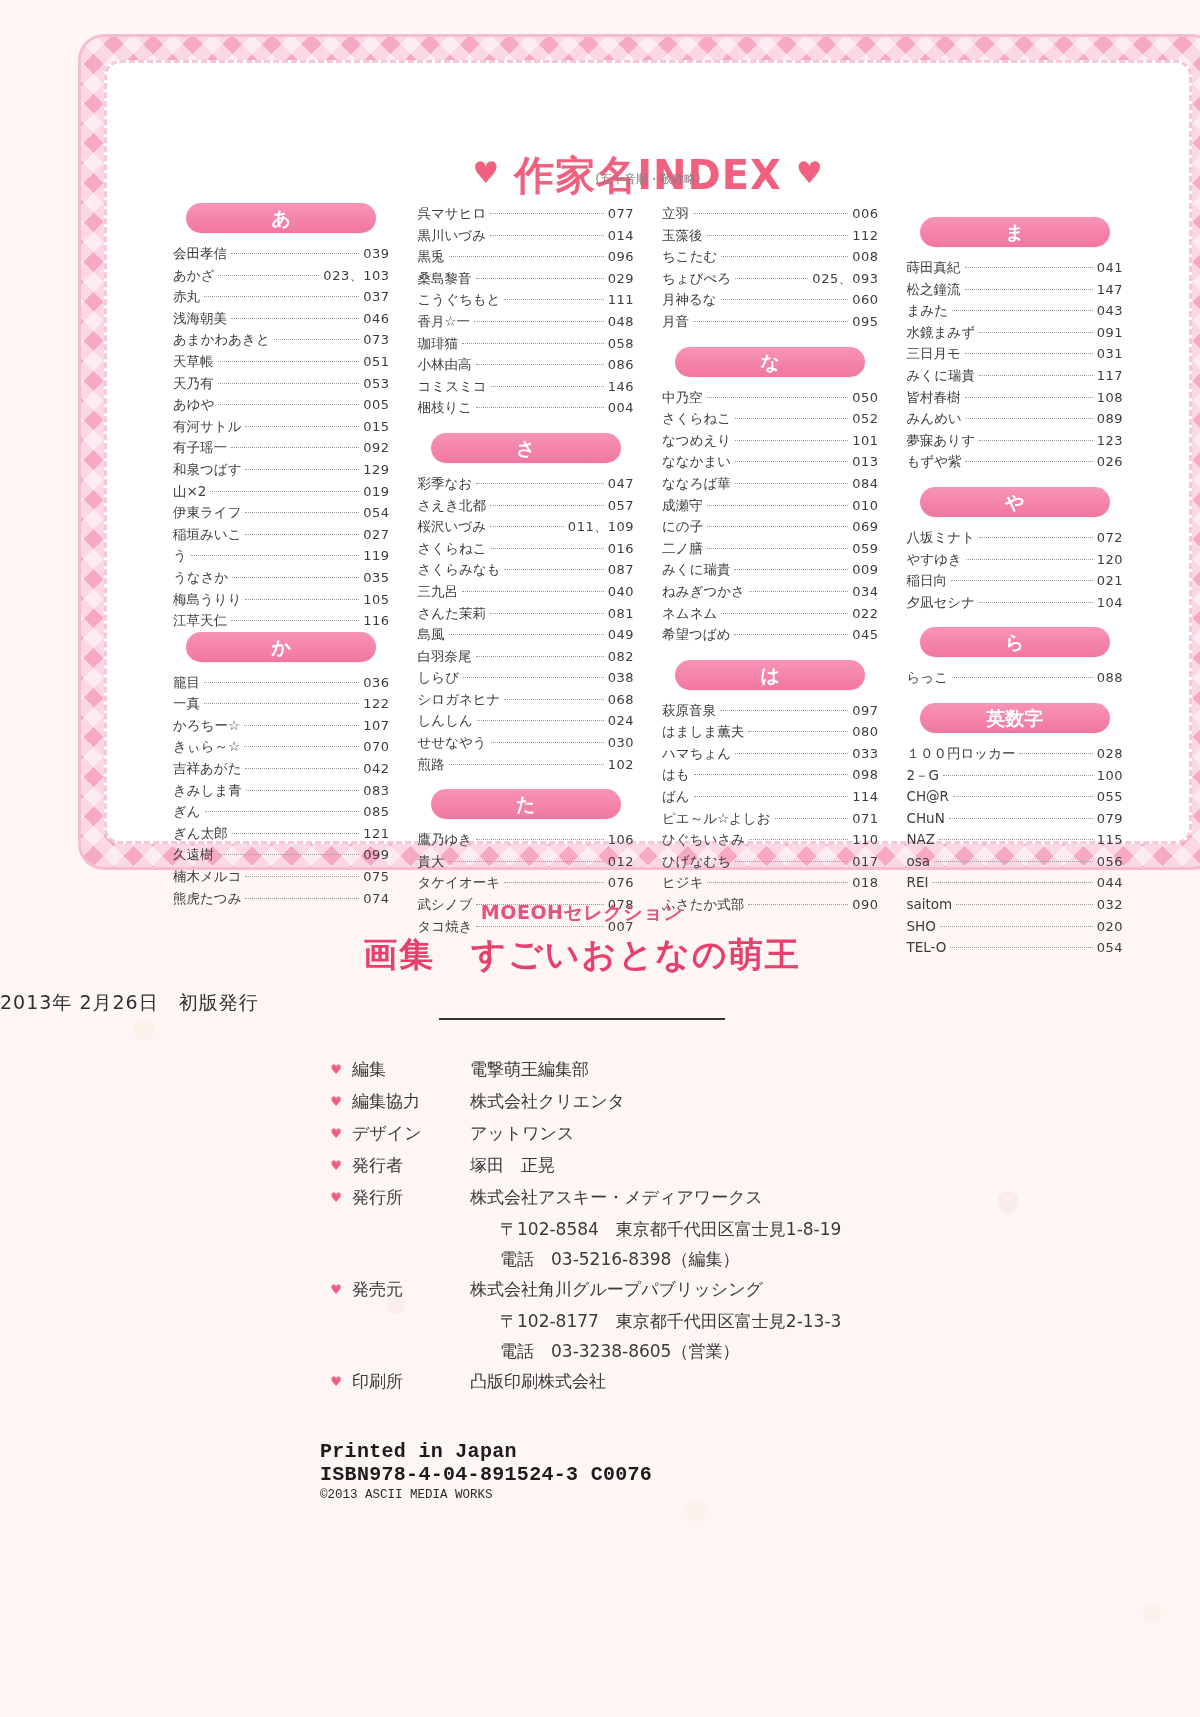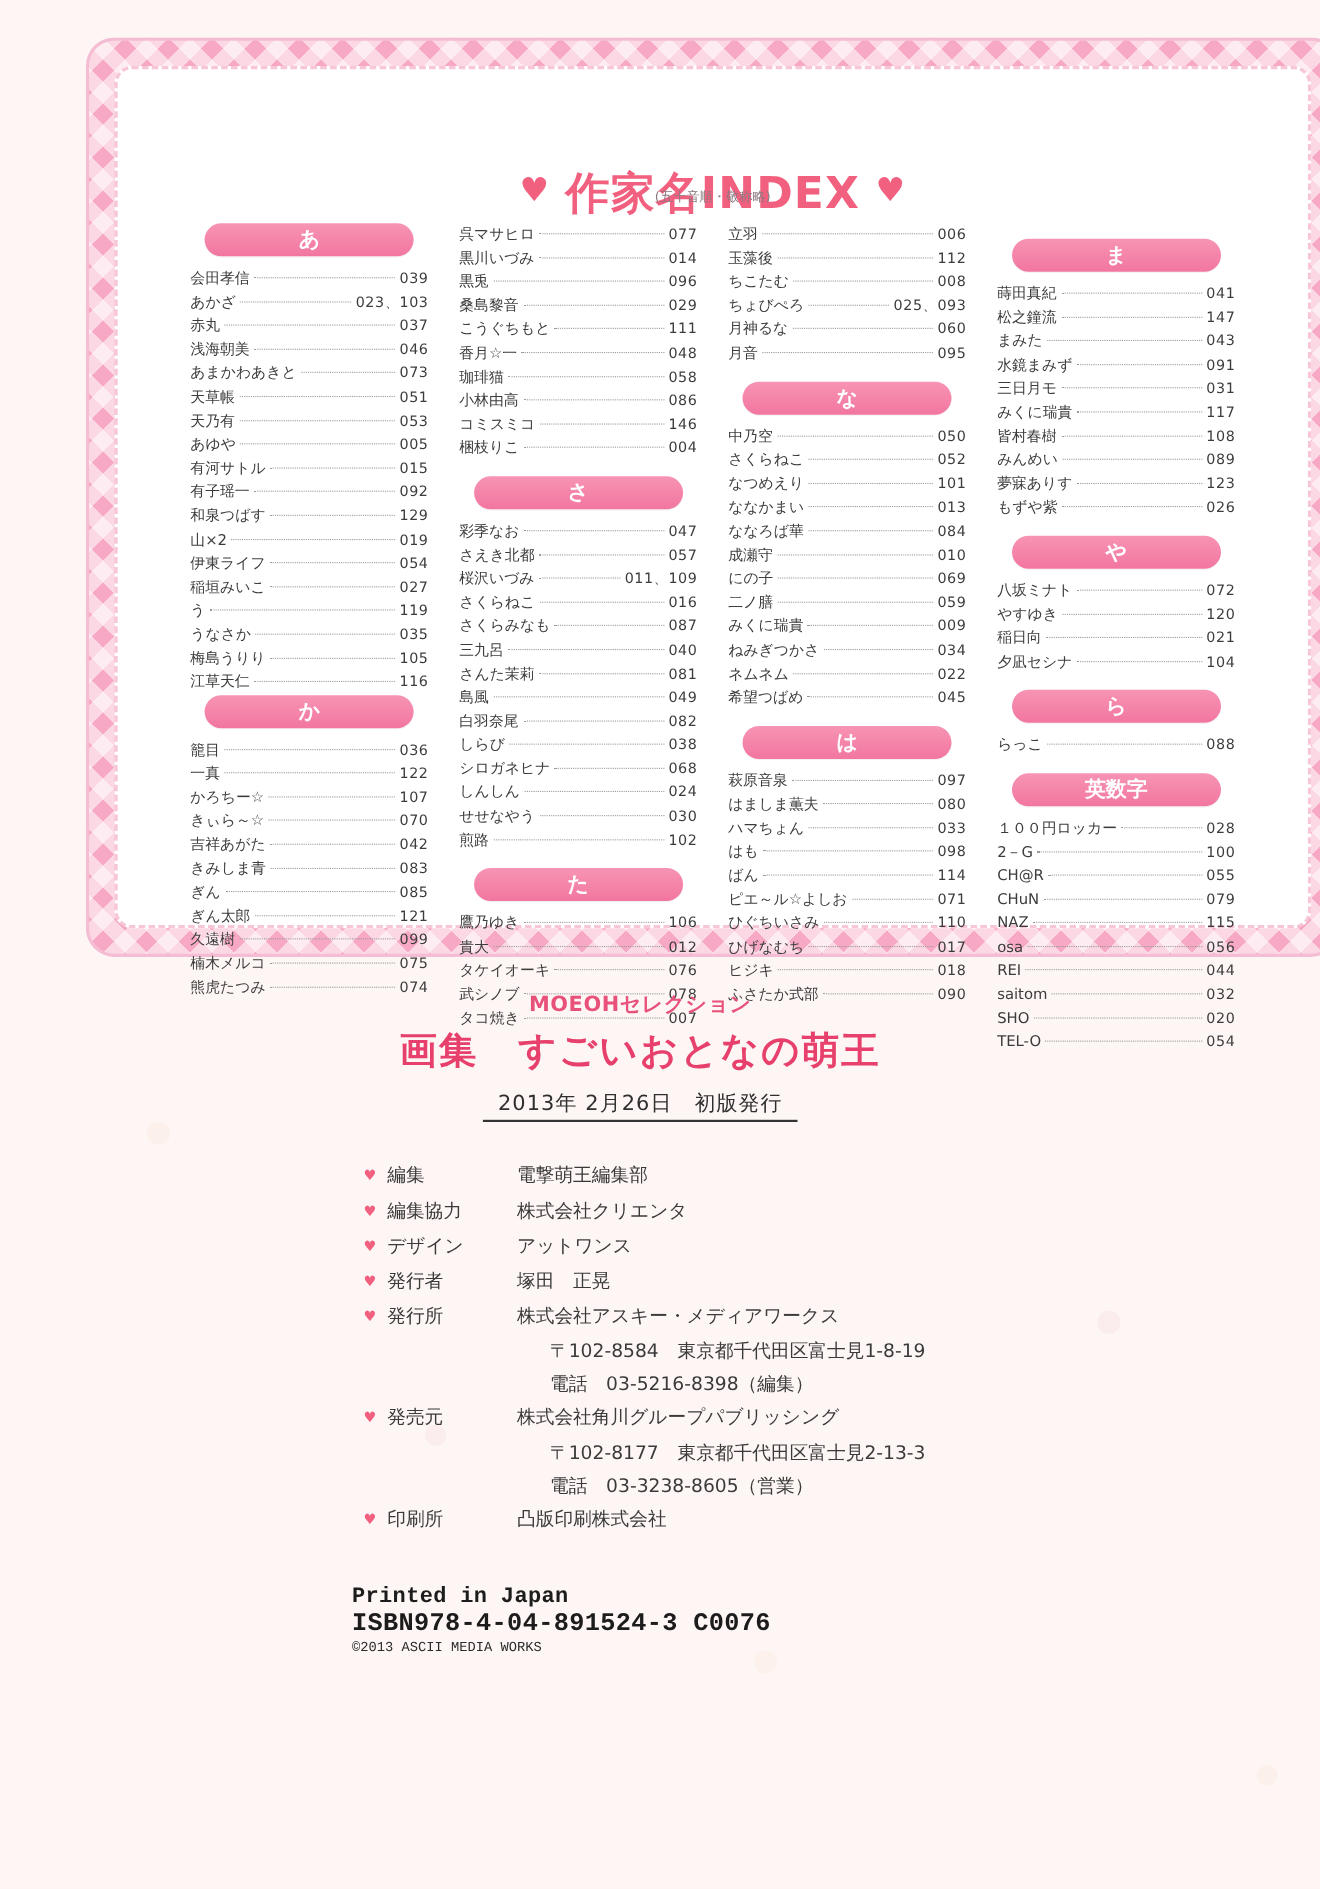--- a/index.html
+++ b/index.html
@@ -90,36 +90,36 @@
 
   
   .colophon{position:absolute;left:0;top:900px;width:1164px;}
   .cp-label{
     text-align:center;color:#e8527a;font-weight:bold;font-size:19px;letter-spacing:.5px;
   }
   .cp-title{
     text-align:center;color:#e8406c;font-weight:bold;font-size:34px;margin-top:6px;letter-spacing:2px;
   }
   .cp-date{
-    text-align:center;color:#2f2f2f;font-size:19px;margin-top:12px;letter-spacing:1px;
+    color:#2f2f2f;font-size:19px;margin-top:12px;letter-spacing:1px;
   }
   .cp-rule{
     width:286px;height:2px;background:#333;margin:2px auto 0 auto;
   }
   .cp-list{margin:34px 0 0 0;padding:0;list-style:none;}
   .cp-row{display:flex;align-items:flex-start;font-size:17px;line-height:30px;margin-bottom:2px;}
   .cp-row .heart{color:#f2607f;width:22px;flex:0 0 22px;text-align:right;font-size:13px;
                  margin-left:320px;transform:translateY(1px);}
   .cp-row .key{flex:0 0 118px;padding-left:10px;}
   .cp-row .val{flex:0 0 auto;}
   .cp-sub{display:flex;font-size:17px;line-height:30px;gap:30px;}
   .cp-sub .spacer{flex:0 0 470px;}
   .cp-foot{margin-top:44px;padding-left:320px;font-family:Liberation Mono, monospace;}
   .cp-foot .pij{font-size:20px;font-weight:bold;color:#1c1c1c;letter-spacing:.3px;}
-  .cp-foot .isbn{font-size:23px;font-weight:bold;color:#1c1c1c;letter-spacing:.3px;}
+  .cp-foot .isbn{font-size:20px;font-weight:bold;color:#1c1c1c;letter-spacing:.3px;}
   .cp-foot .copy{font-size:12.5px;color:#2b2b2b;margin-top:2px;}
 </style>
 </head>
 <body>
 
 <div class="bg-texture"></div>
 
 <section class="index-panel">
   <div class="index-inner">
     <div class="scallop"></div>

